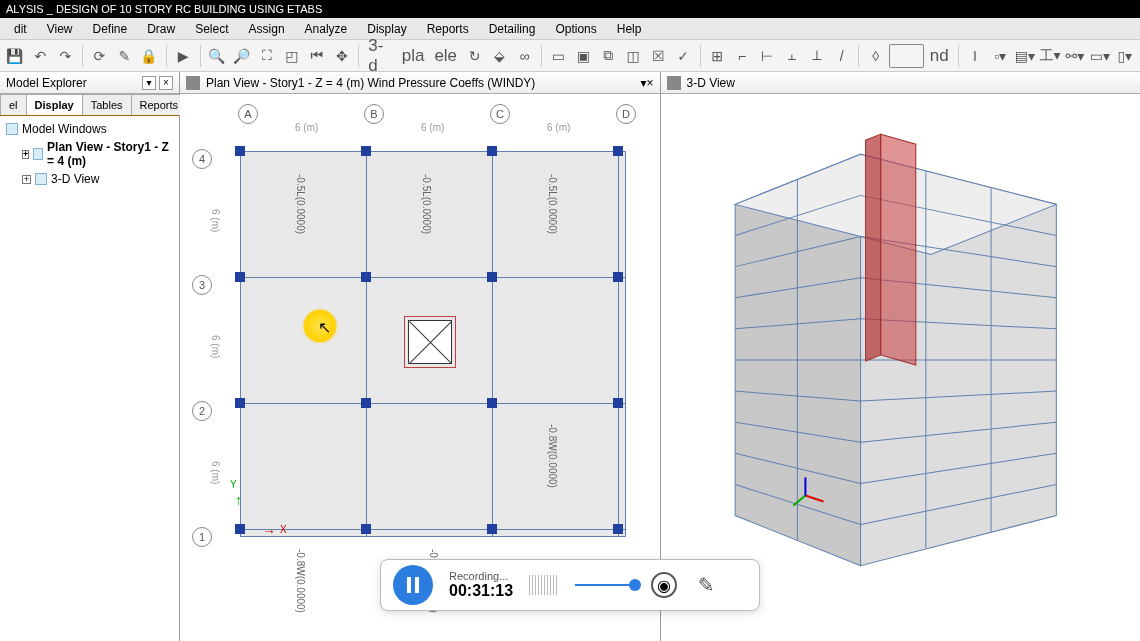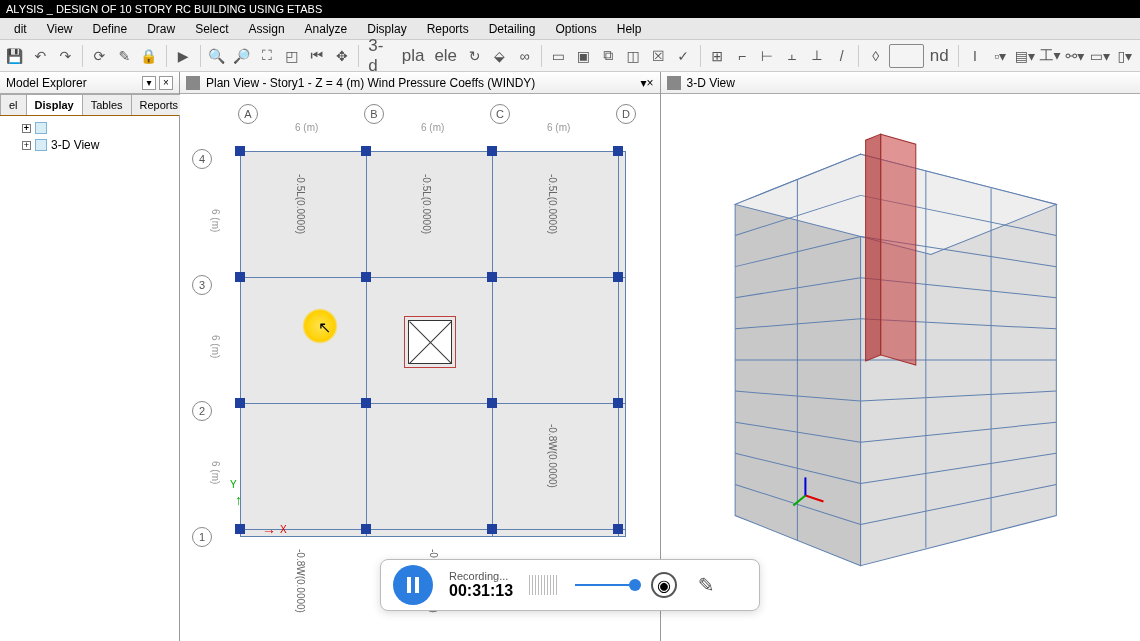--- a/index.html
+++ b/index.html
@@ -158,23 +158,28 @@
       <span class="pbtn">×</span>
     </div>
     <div class="tabs">
       <div>el</div>
       <div class="active">Display</div>
       <div>Tables</div>
       <div>Reports</div>
       <div>Detailing</div>
     </div>
     <div class="tree">
+      <div class="titem">
+        <span class="ficon"></span>
+        <span>Model Windows</span>
+      </div>
       <div class="titem l1 bold">
         <span class="expbox">+</span>
         <span class="ficon"></span>
+        <span>Plan View - Story1 - Z = 4 (m)</span>
       </div>
       <div class="titem l1">
         <span class="expbox">+</span>
         <span class="ficon"></span>
         <span>3-D View</span>
       </div>
     </div>
   </div>
 
   <div class="viewport" style="width:495px;">

